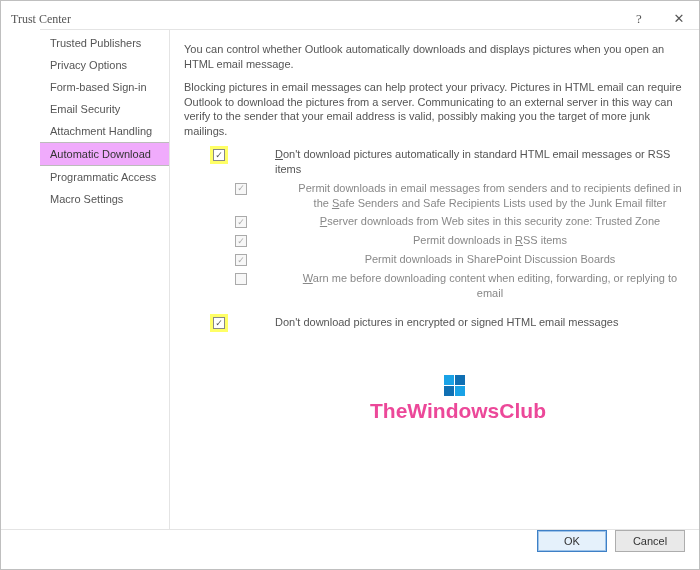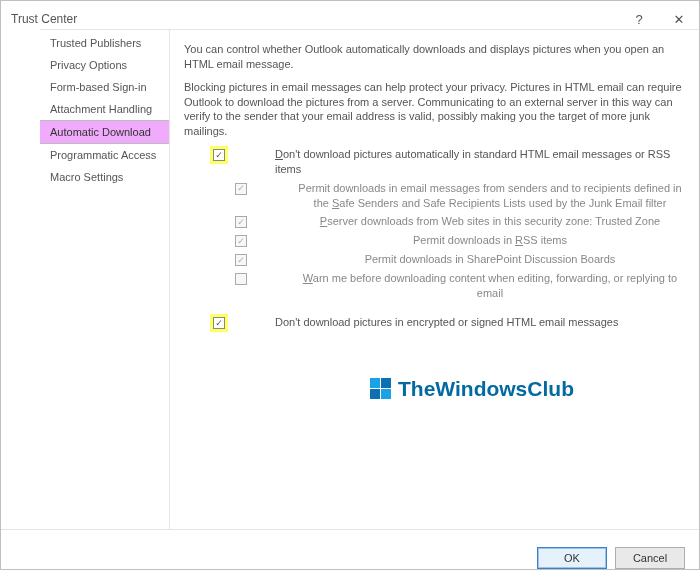--- a/index.html
+++ b/index.html
@@ -14,20 +14,21 @@
     overflow: hidden;
     border: 1px solid #bfbfbf;
   }
   .titlebar {
     height: 28px;
     display: flex;
     align-items: center;
     padding: 8px 0 0 10px;
     color: #555;
     font-size: 12px;
+    font-family: Liberation Serif, serif;
   }
   .titlebar .title { flex: 1; }
   .titlebar .tbtn {
     width: 40px;
     height: 28px;
     display: flex;
     align-items: center;
     justify-content: center;
     color: #555;
     font-size: 13px;
@@ -105,29 +106,30 @@
   .u { text-decoration: underline; }
   .watermark {
     position: absolute;
     left: 200px;
     top: 345px;
     display: flex;
     align-items: center;
     font-family: "Segoe UI", sans-serif;
     font-size: 21px;
     font-weight: 600;
-    color: #0369a1;
+    color: #ec4899;
+    flex-direction: column;
   }
   .watermark svg { margin-right: 6px; }
   .button-row {
     height: 40px;
     border-top: 1px solid #e4e4e4;
     display: flex;
     justify-content: flex-end;
-    align-items: flex-end;
+    align-items: flex-start;
     padding: 0 14px;
     gap: 8px;
   }
   .btn {
     min-width: 70px;
     height: 22px;
     border: 1px solid #adadad;
     background: #e9e9e9;
     font-size: 11px;
     color: #333;
@@ -149,20 +151,21 @@
   <div class="title">Trust Center</div>
   <div class="tbtn">?</div>
   <div class="tbtn">✕</div>
 </div>
 
 <div class="dialog-body">
   <div class="sidebar">
     <div class="side-item">Trusted Publishers</div>
     <div class="side-item">Privacy Options</div>
     <div class="side-item">Form-based Sign-in</div>
+    <div class="side-item">Email Security</div>
     <div class="side-item">Attachment Handling</div>
     <div class="side-item selected">Automatic Download</div>
     <div class="side-item">Programmatic Access</div>
     <div class="side-item">Macro Settings</div>
   </div>
 
   <div class="content">
     <p>You can control whether Outlook automatically downloads and displays pictures when you open an HTML email message.</p>
     <p>Blocking pictures in email messages can help protect your privacy. Pictures in HTML email can require Outlook to download the pictures from a server. Communicating to an external server in this way can verify to the sender that your email address is valid, possibly making you the target of more junk mailings.</p>
 

